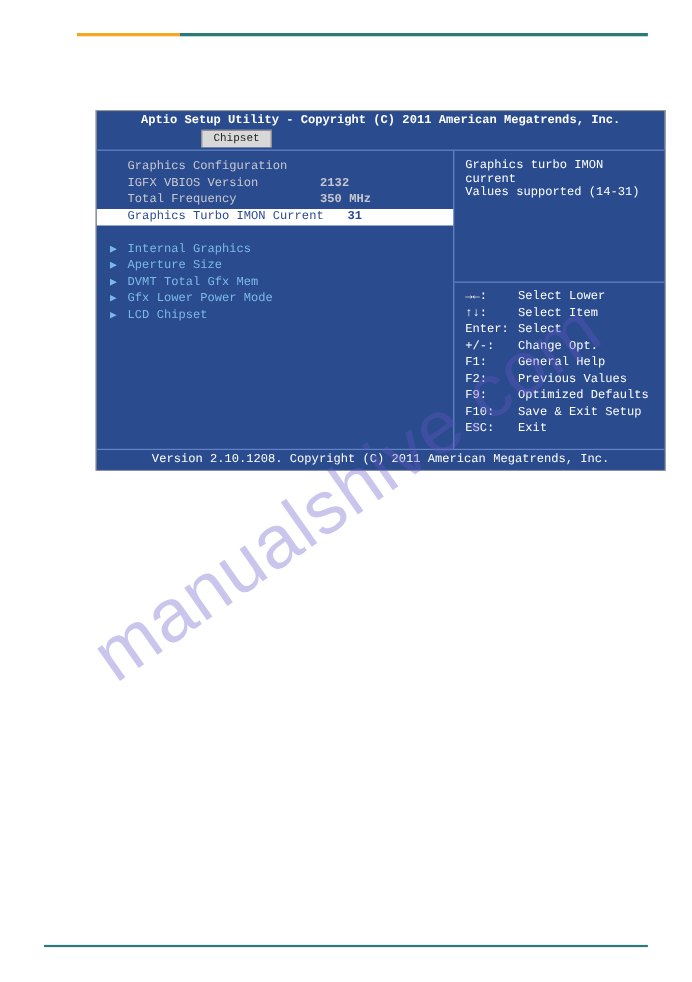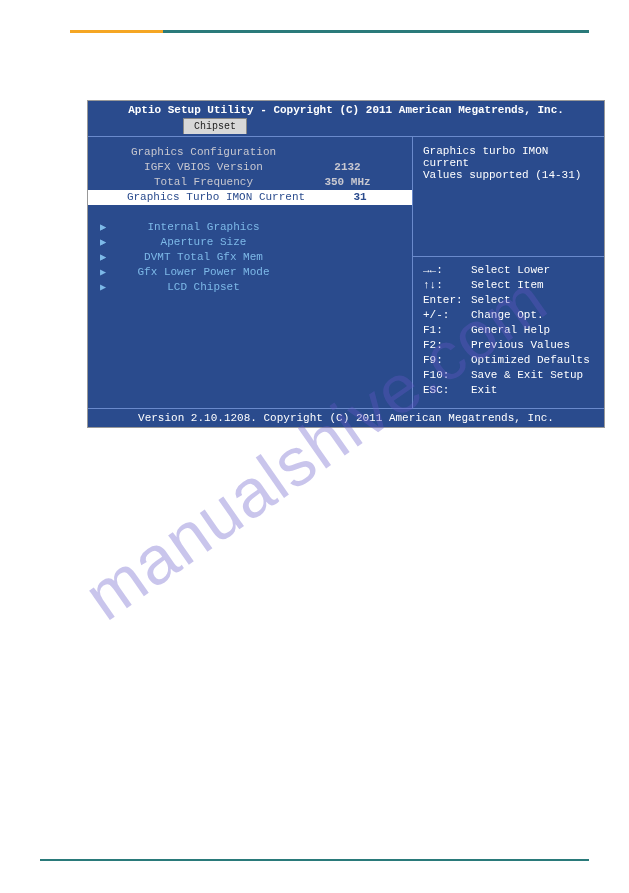--- a/index.html
+++ b/index.html
@@ -85,21 +85,20 @@
 .keys-box {
   padding: 6px 10px 10px;
   font-size: 11px;
   color: #fff;
 }
 .row {
   display: flex;
   padding: 0 8px 0 28px;
   line-height: 15px;
   position: relative;
-  text-align: center;
 }
 .row .label { flex: 0 0 175px; }
 .row .value { flex: 1; font-weight: bold; }
 .gray { color: #c8c8d0; }
 .blue { color: #7db9e8; }
 .selected { background: #fff; color: #2a4b8d; }
 .selected .label, .selected .value { color: #2a4b8d; }
 .arrow {
   position: absolute;
   left: 12px;

